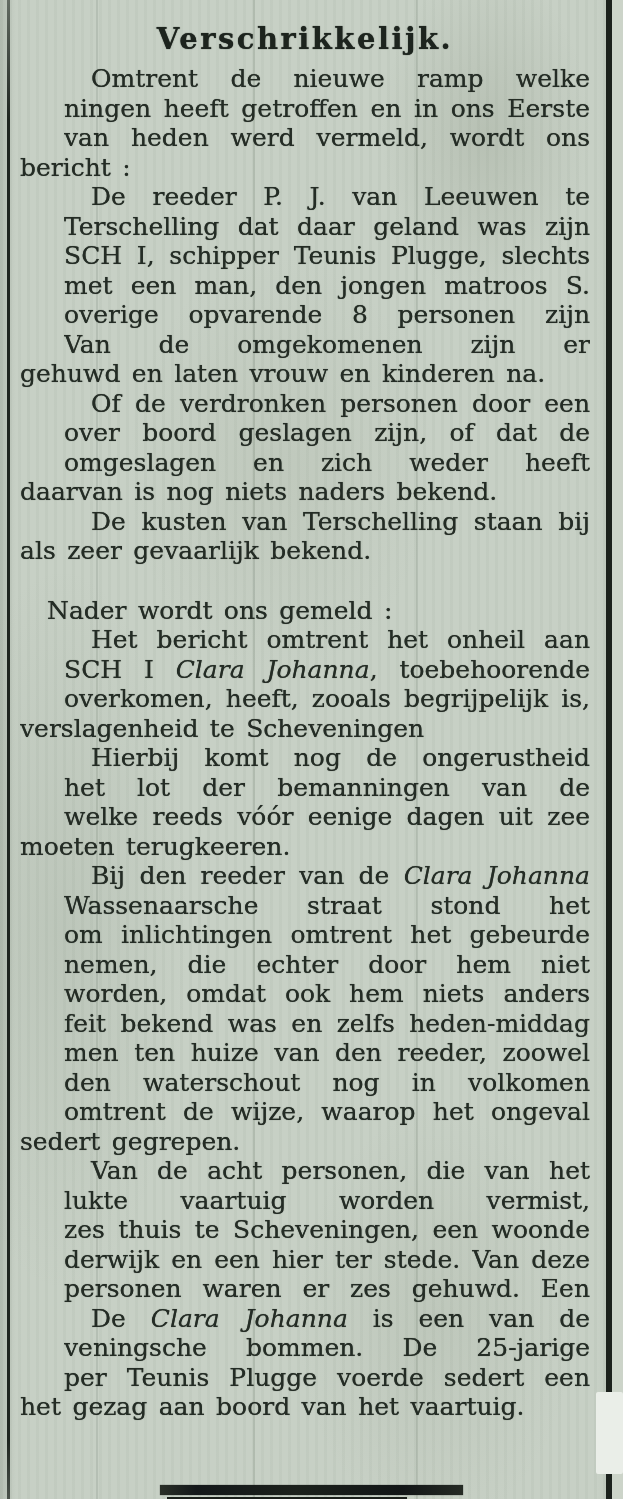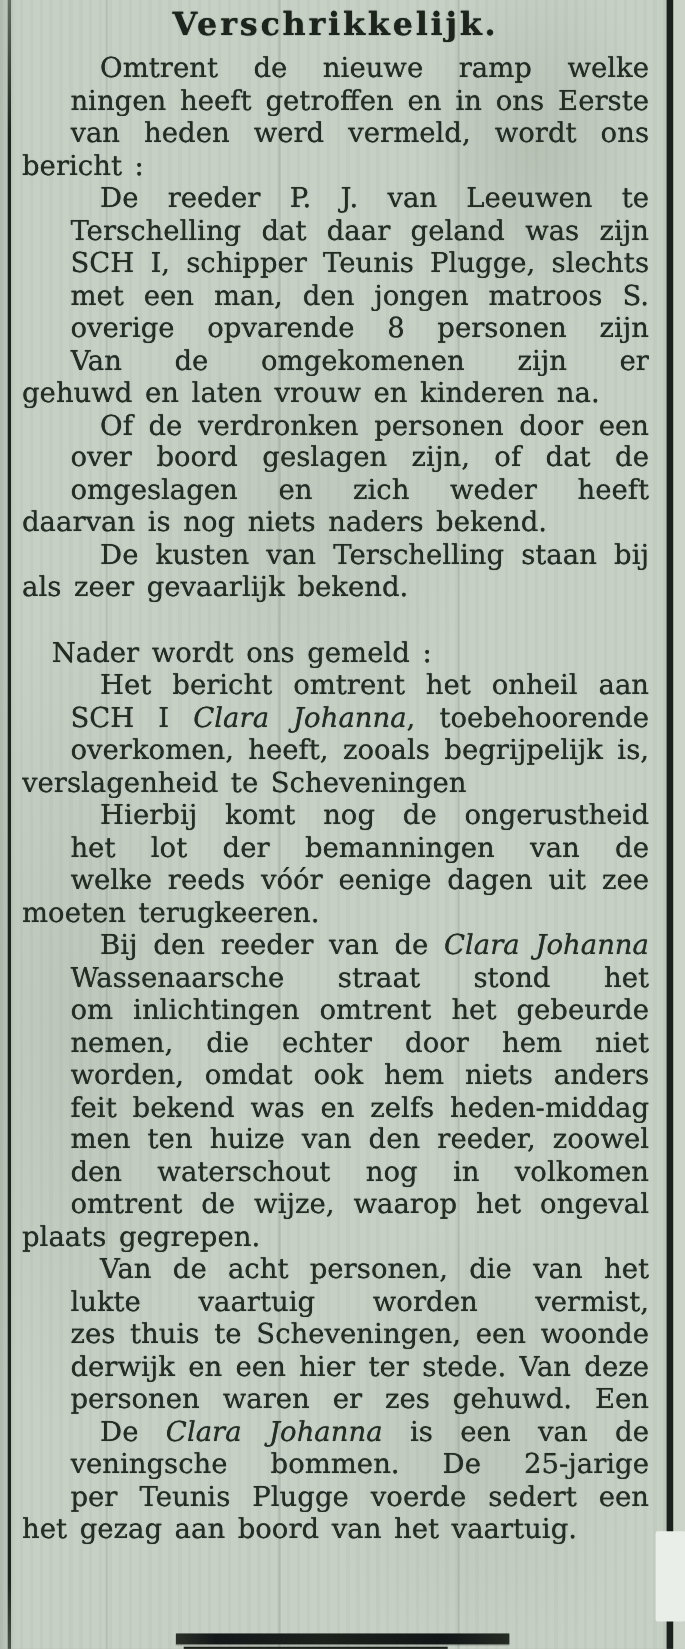--- a/index.html
+++ b/index.html
@@ -16,21 +16,21 @@
       linear-gradient(270deg, rgba(20,30,20,0.06), rgba(0,0,0,0) 26px),
       repeating-linear-gradient(90deg, rgba(70,90,70,0.045) 0 3px, rgba(0,0,0,0) 3px 9px),
       #c7d0c5;
   }
   .crease{position:absolute;top:0;bottom:0;width:2px;background:rgba(60,75,60,0.12);}
   .rule-left{position:absolute;left:7px;top:0;width:3px;height:100%;
     background:linear-gradient(180deg, rgba(25,32,26,0.55), #1e241f 120px, #1e241f 96%, rgba(25,32,26,0.7));}
   .rule-right{position:absolute;left:606px;top:0;width:6px;height:100%;background:#1b211c;}
   .right-strip{position:absolute;left:612px;top:0;width:11px;height:100%;background:#ccd4c9;}
   .patch{position:absolute;left:596px;top:1392px;width:27px;height:82px;background:#eaeee8;border-radius:2px;}
-  .content{position:absolute;left:20px;top:0;width:570px;}
+  .content{position:absolute;left:20px;top:17px;width:570px;}
   .title{
     height:47px;line-height:44px;text-align:center;
     font-size:29px;font-weight:bold;letter-spacing:2.5px;
     color:#1d241e;text-shadow:0 0 1px rgba(20,28,21,0.9);
   }
   .paragraph{margin:0;}
   .paragraph.gap{margin-top:30px;}
   .line{
     font-size:25px;line-height:29.5px;height:29.5px;
     color:#242c25;word-spacing:0.14em;
@@ -104,21 +104,21 @@
         <div class="paragraph">
           <div class="line indent just"><span>Bij den reeder van de </span><span class="ital">Clara Johanna</span><span> aan de</span></div>
           <div class="line just"><span>Wassenaarsche straat stond het gisteren niet stil</span></div>
           <div class="line just"><span>om inlichtingen omtrent het gebeurde te ver-</span></div>
           <div class="line just"><span>nemen, die echter door hem niet gegeven konden</span></div>
           <div class="line just"><span>worden, omdat ook hem niets anders dan het</span></div>
           <div class="line just"><span>feit bekend was en zelfs heden-middag verkeerde</span></div>
           <div class="line just"><span>men ten huize van den reeder, zoowel als bij</span></div>
           <div class="line just"><span>den waterschout nog in volkomen onzekerheid</span></div>
           <div class="line just"><span>omtrent de wijze, waarop het ongeval heeft</span></div>
-          <div class="line"><span>plaats gegrepen.</span></div>
+          <div class="line"><span>sedert gegrepen.</span></div>
         </div>
         <div class="paragraph">
           <div class="line indent just"><span>Van de acht personen, die van het veronge-</span></div>
           <div class="line just"><span>lukte vaartuig worden vermist, behoorden er</span></div>
           <div class="line just"><span>zes thuis te Scheveningen, een woonde te Har-</span></div>
           <div class="line just"><span>derwijk en een hier ter stede. Van deze acht</span></div>
           <div class="line just"><span>personen waren er zes gehuwd. Een hunner had</span></div>
         </div>
         <div class="paragraph">
           <div class="line indent just"><span>De </span><span class="ital">Clara Johanna</span><span> is een van de oudste Sche-</span></div>

